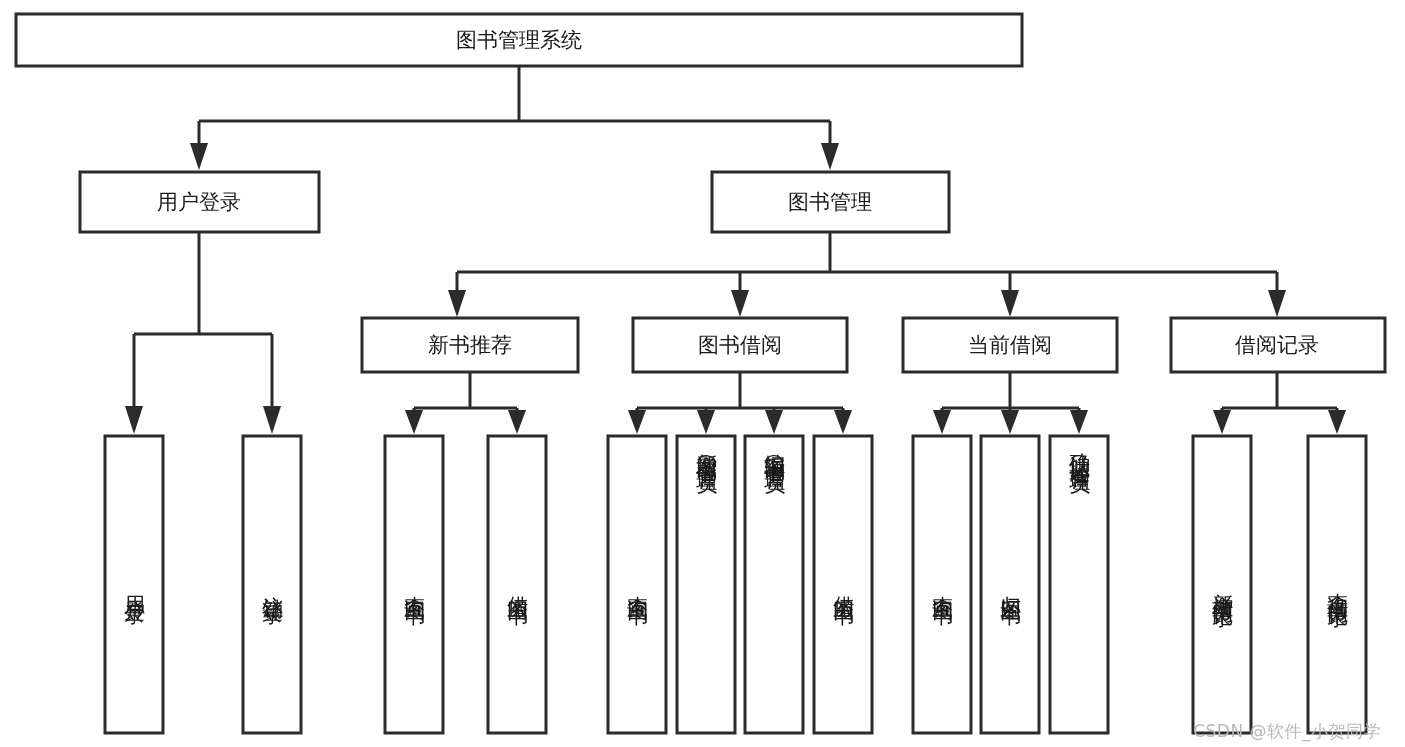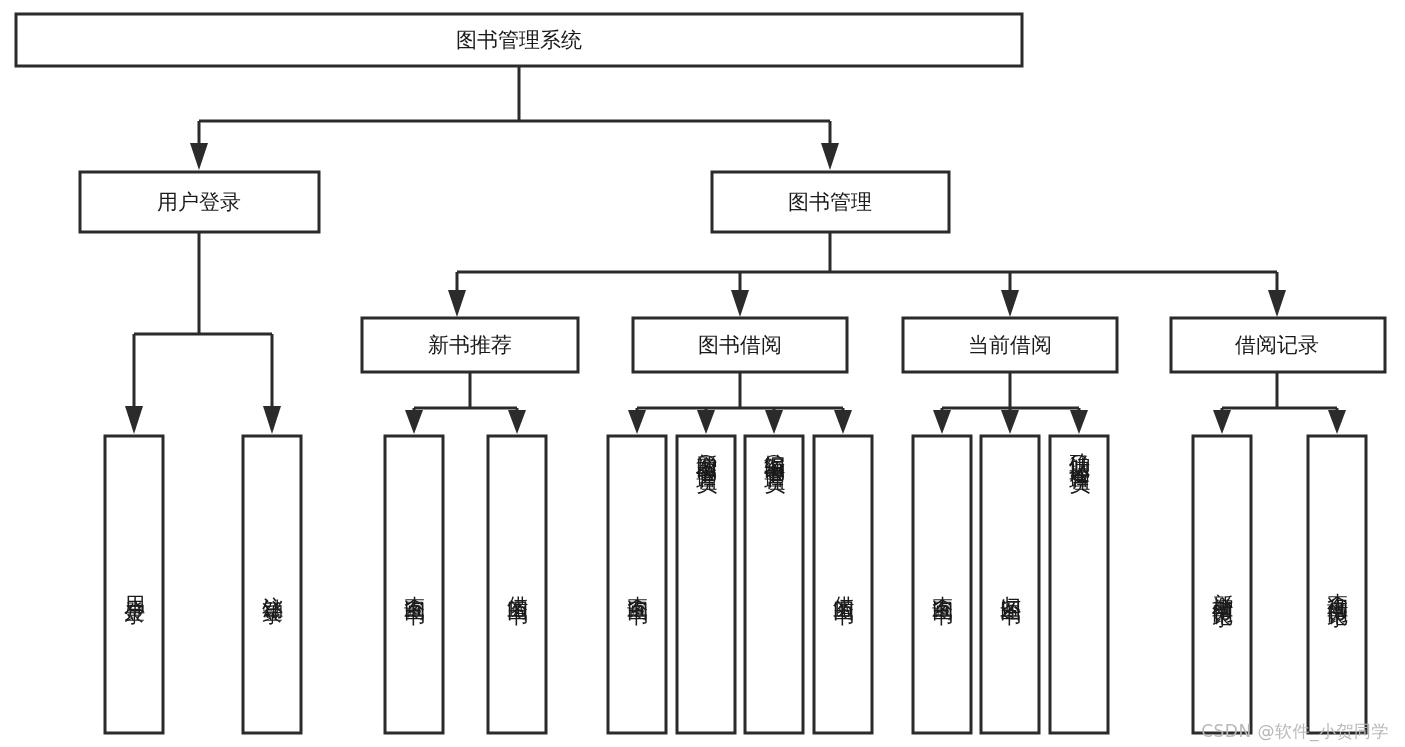--- a/index.html
+++ b/index.html
@@ -63,21 +63,21 @@
     text-orientation: upright;
     font-family: "DejaVu Sans", "Liberation Sans", sans-serif;
     font-size: 21px;
     line-height: 1.32;
     letter-spacing: 3px;
     color: #1a1a1a;
     white-space: nowrap;
   }
   .watermark {
     position: absolute;
-    right: 16px;
+    right: 24px;
     bottom: 4px;
     font-family: "DejaVu Sans", "Liberation Sans", sans-serif;
     font-size: 17px;
     color: #b9b9b9;
     letter-spacing: 0.5px;
     white-space: nowrap;
     user-select: none;
     text-align: right;
   }
 </style>

